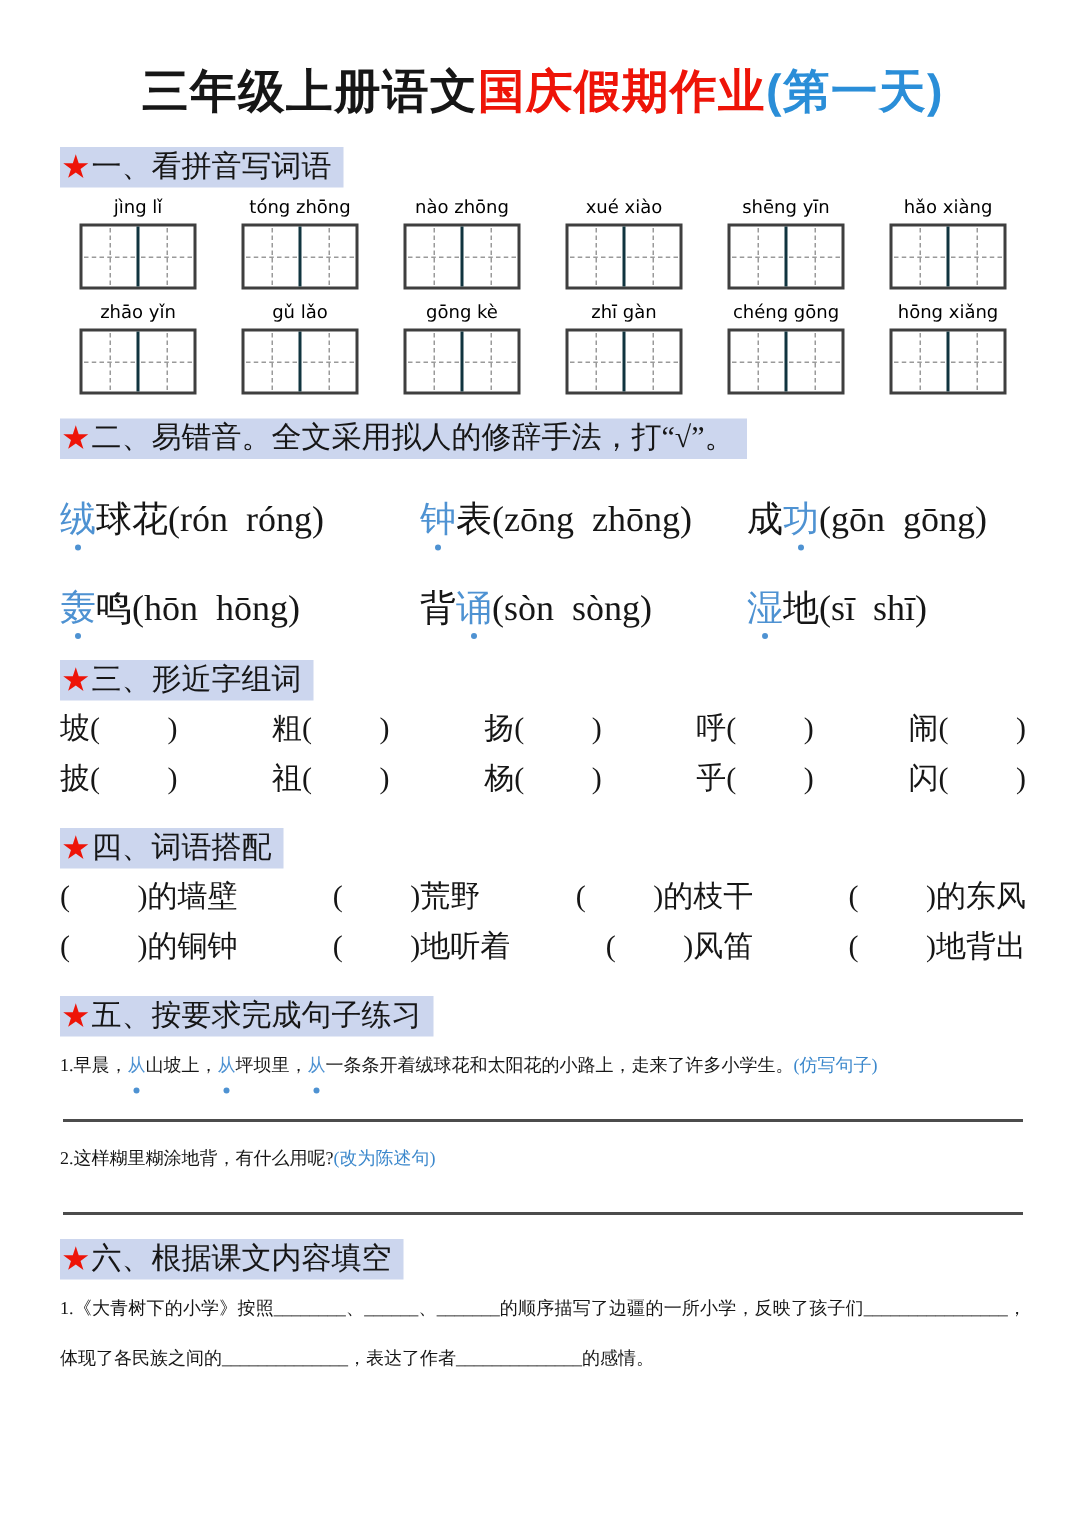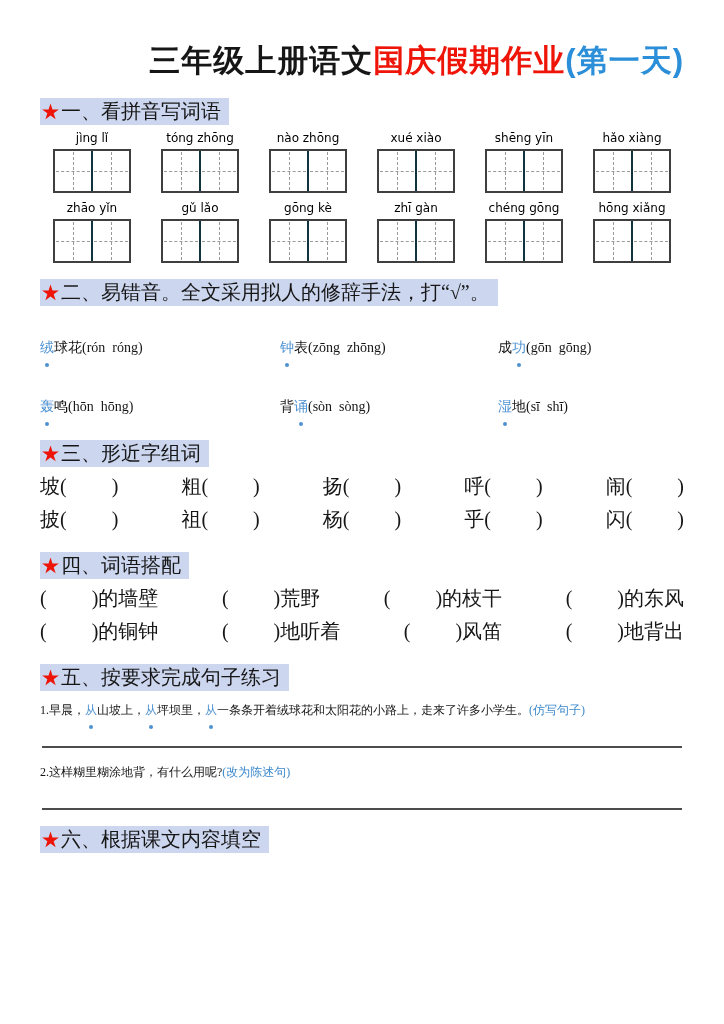--- a/index.html
+++ b/index.html
@@ -13,21 +13,21 @@
   html, body { background: #ffffff; }
   body {
     width: 724px; height: 1024px; overflow: hidden;
     font-family: "Liberation Serif", "DejaVu Serif", serif;
     color: #161616;
   }
   .page { padding: 38px 40px 0 40px; }
 
   
   .title {
-    text-align: right;
+    text-align: center;
     font-family: "Liberation Sans", "DejaVu Sans", sans-serif;
     font-weight: 700;
     font-size: 31px;
     letter-spacing: 1px;
     margin: 2px 0 10px 0;
     white-space: nowrap;
   }
   .t-red  { color: var(--red); }
   .t-blue { color: var(--title_blue); }
 
@@ -50,21 +50,21 @@
     font-size: 12px; line-height: 20px;
     color: #000000; white-space: nowrap; margin-bottom: 1px;
   }
   .tzg { width: 78px; height: 44px; margin: 0 auto; border: 2px solid #3f3f3f; display: flex; background: #fff; }
   .tzg-cell { flex: 1; position: relative; }
   .tzg-cell + .tzg-cell { border-left: 2px solid #10343f; }
   .tzg-cell::before { content: ""; position: absolute; top: 50%; left: 1px; right: 1px; border-top: 1px dashed #9a9a9a; }
   .tzg-cell::after  { content: ""; position: absolute; left: 50%; top: 1px; bottom: 1px; border-left: 1px dashed #9a9a9a; }
 
   
-  .s2-row { display: grid; grid-template-columns: 240px 218px 1fr; font-size: 14px; line-height: 35px; margin-top: 24px; }
+  .s2-row { display: grid; grid-template-columns: 240px 218px 1fr; font-size: 24px; line-height: 35px; margin-top: 24px; }
   .s2-item { white-space: pre; }
 
   
   .spread { display: flex; justify-content: space-between; font-size: 20px; line-height: 33px; }
   .spread > div { white-space: pre; }
 
   
   .part-accent { color: var(--accent_blue); position: relative; display: inline-block; }
   .part-accent::after {
     content: ""; position: absolute; left: 50%; bottom: -2px;
@@ -261,14 +261,15 @@
   <div class="para"><span>1.早晨，</span><span class="part-accent">从</span><span>山坡上，</span><span class="part-accent">从</span><span>坪坝里，</span><span class="part-accent">从</span><span>一条条开着绒球花和太阳花的小路上，走来了许多小学生。</span><span class="part-note">(仿写句子)</span></div>
   <div class="answer-line"></div>
 
   <div class="para s5-p2"><span>2.这样糊里糊涂地背，有什么用呢?</span><span class="part-note">(改为陈述句)</span></div>
   <div class="answer-line"></div>
 
   <div class="sec-header">
     <span class="hl"><span class="star">★</span><span>六、根据课文内容填空</span></span>
   </div>
 
+  <div class="para">1.《大青树下的小学》按照________、______、_______的顺序描写了边疆的一所小学，反映了孩子们________________，体现了各民族之间的______________，表达了作者______________的感情。</div>
 
 </div>
 
 </body></html>

